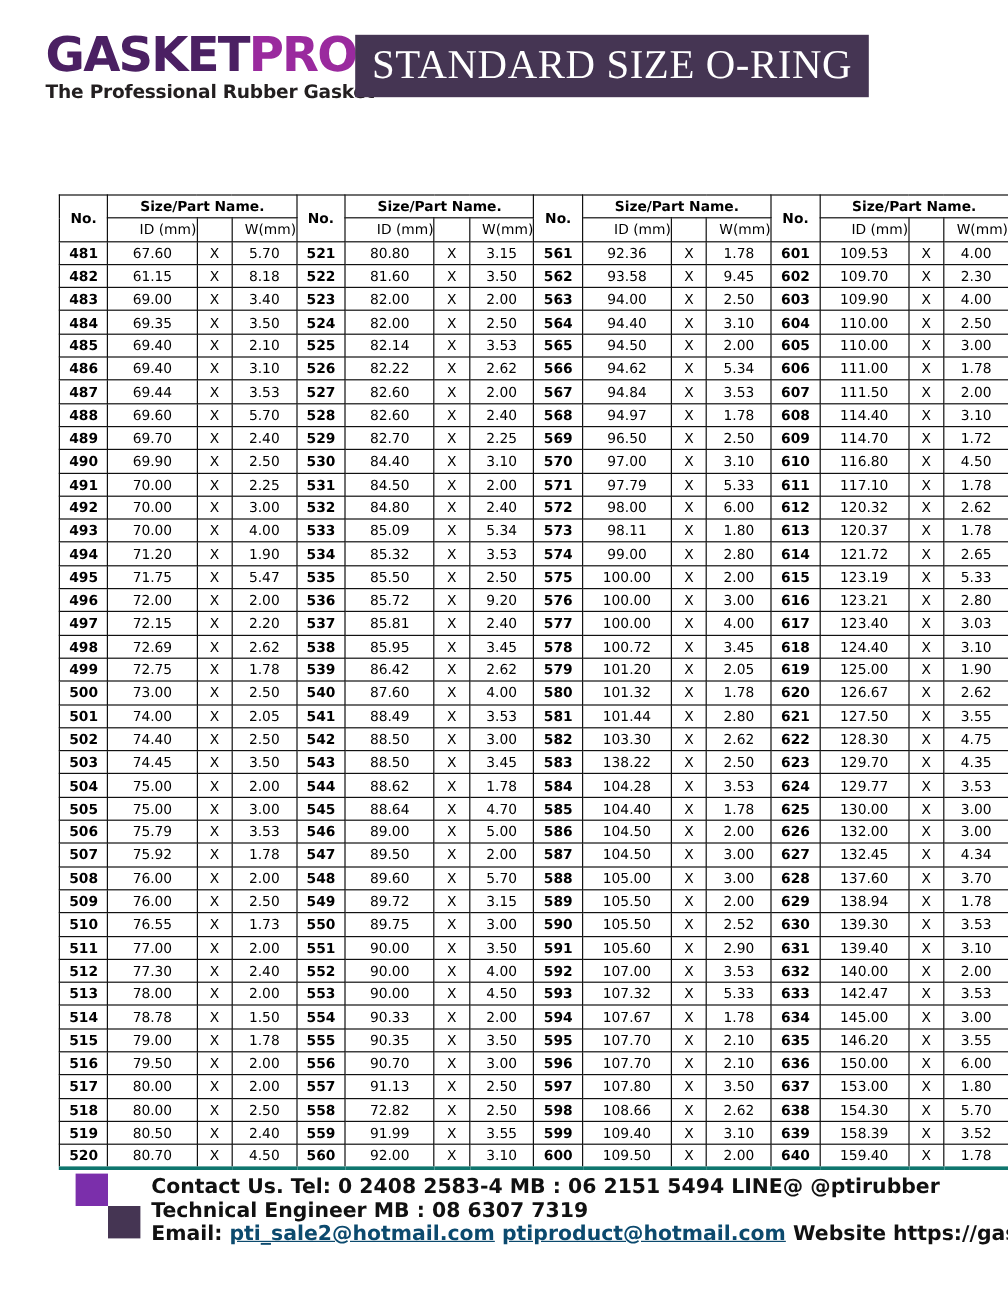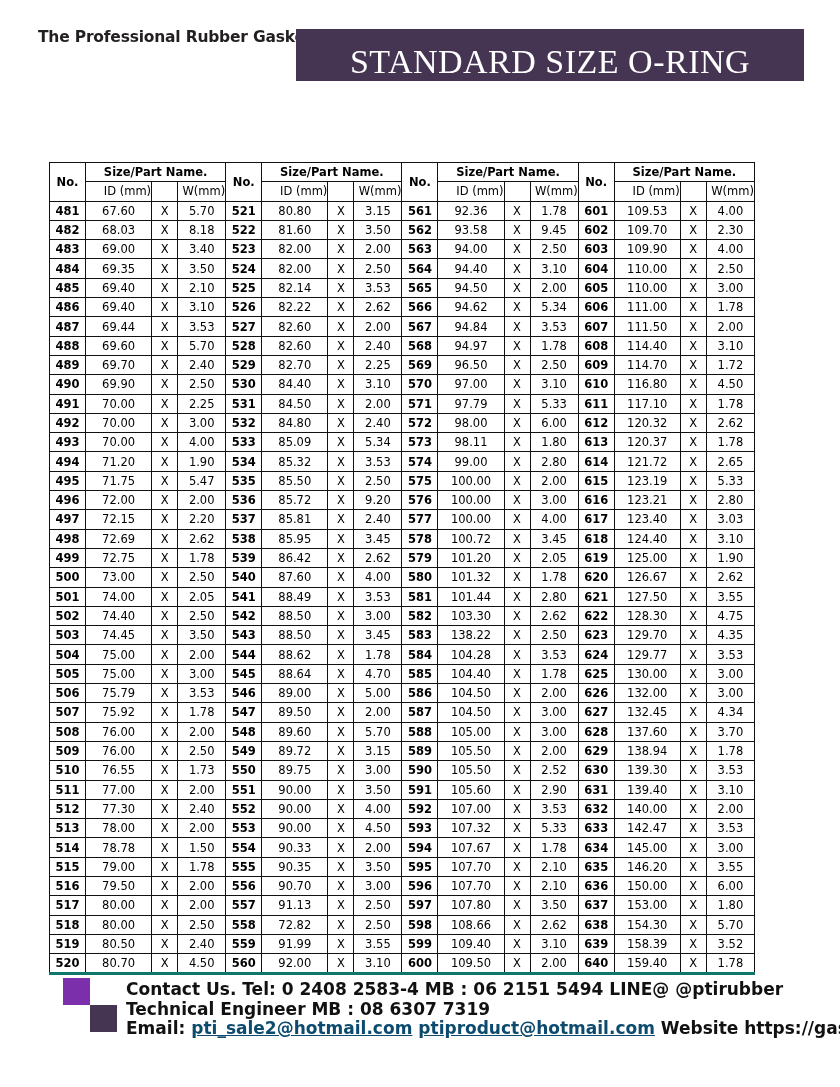--- a/index.html
+++ b/index.html
@@ -47,45 +47,45 @@
     font-size: 15.5px;
     letter-spacing: -0.2px;
     color: #231f20;
     margin-top: 2px;
     white-space: nowrap;
   }
   #title-banner {
     position: absolute;
     left: 296px;
     top: 29px;
-    width: 508px;
+    width: 428px;
     height: 52px;
     background: #453553;
     display: flex;
-    align-items: flex-end;
+    align-items: center;
     justify-content: center;
   }
   #title-banner-text {
     font-family: "Liberation Serif", serif;
     font-size: 34px;
     color: #ffffff;
     letter-spacing: 0.5px;
     white-space: nowrap;
   }
 
   
   #table-wrap {
     position: absolute;
     left: 49px;
     top: 162px;
     width: 706px;
   }
   table.oring {
     border-collapse: collapse;
-    width: 706px;
+    width: 792px;
     table-layout: fixed;
     font-family: "DejaVu Sans", sans-serif;
   }
   table.oring col.c-no    { width: 36px; }
   table.oring col.c-id    { width: 66px; }
   table.oring col.c-x     { width: 26px; }
   table.oring col.c-w     { width: 48px; }
 
   table.oring td, table.oring th {
     border: 1px solid #111111;
@@ -163,20 +163,23 @@
     text-decoration: underline;
   }
   #footer-text .spacer { display: inline-block; width: 6px; }
 </style>
 </head>
 <body>
 
 <div id="header">
 
   <div id="logo-block">
+    <div id="logo-wordmark">
+      <span class="gasket">GASKET</span><span class="pro">PRO</span>
+    </div>
     <div id="logo-tagline">The Professional Rubber Gasket</div>
   </div>
 
   <div id="title-banner">
     <span id="title-banner-text">STANDARD SIZE  O-RING</span>
   </div>
 
 </div>
 
 <div id="table-wrap">
@@ -239,21 +242,21 @@
           <td class="cell-val">92.36</td>
           <td class="cell-x">X</td>
           <td class="cell-val">1.78</td>
           <td class="cell-no block-sep">601</td>
           <td class="cell-val">109.53</td>
           <td class="cell-x">X</td>
           <td class="cell-val">4.00</td>
         </tr>
         <tr>
           <td class="cell-no">482</td>
-          <td class="cell-val">68.03</td>
+          <td class="cell-val">61.15</td>
           <td class="cell-x">X</td>
           <td class="cell-val">8.18</td>
           <td class="cell-no block-sep">522</td>
           <td class="cell-val">81.60</td>
           <td class="cell-x">X</td>
           <td class="cell-val">3.50</td>
           <td class="cell-no block-sep">562</td>
           <td class="cell-val">93.58</td>
           <td class="cell-x">X</td>
           <td class="cell-val">9.45</td>

